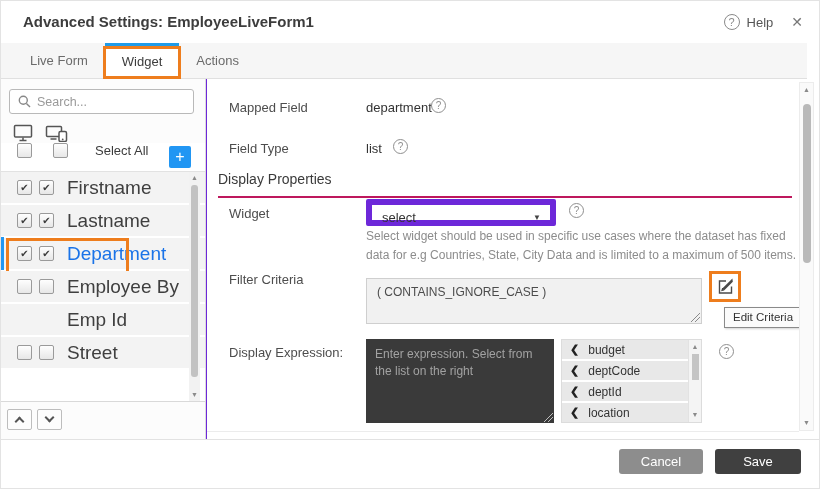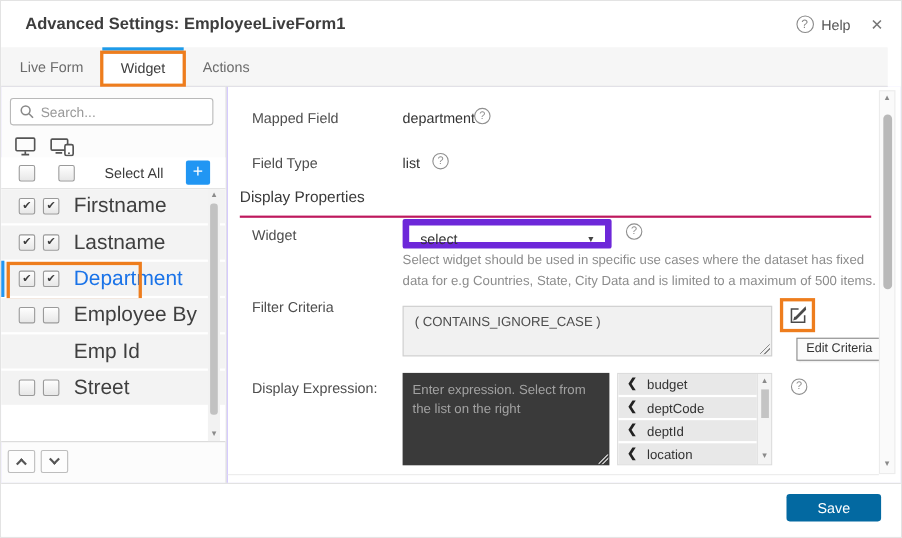--- a/index.html
+++ b/index.html
@@ -9,33 +9,33 @@
 
   
   .hdr{position:absolute;top:0;left:0;right:0;height:42px;background:#fff}
   .title{position:absolute;left:22px;top:12px;font-size:15px;font-weight:700;color:#3d3d3d}
   .hdr-right{position:absolute;right:16px;top:13px;display:flex;align-items:center}
   .help-circle{display:inline-block;width:16px;height:16px;border:1px solid #8a8a8a;border-radius:50%;font-size:11px;line-height:14px;text-align:center;color:#8a8a8a}
   .help-label{font-size:13px;color:#555;margin-left:7px}
   .close-x{font-size:14px;color:#777;margin-left:18px;cursor:pointer}
 
   
-  .tabbar{position:absolute;top:42px;left:0;right:12px;height:36px;background:#f6f6f6;border-bottom:1px solid #e0e0e0;display:flex;}
+  .tabbar{position:absolute;top:42px;left:0;right:12px;height:36px;background:#f6f6f6;border-bottom:1px solid #e0e0e0;display:flex;padding-left:12px}
   .tab{height:36px;line-height:36px;padding:0 17px;font-size:13px;color:#6b6b6b;cursor:pointer}
   .tab.active{position:relative;background:#fff;border-top:3px solid #1e9be9;line-height:31px;color:#3d3d3d;font-weight:400}
   .tab.active::after{content:"";position:absolute;top:0;left:-2px;right:-2px;bottom:0;border:3px solid #ee7d1d;pointer-events:none}
 
   
-  .bodyarea{position:absolute;top:78px;left:0;right:0;bottom:49px;background:#c4b5fd}
+  .bodyarea{position:absolute;top:78px;left:0;right:0;bottom:49px;background:#6d28d9}
   .sidebar{position:absolute;left:0;top:0;width:205px;height:100%;background:#fcfcfc;border-right:1px solid #dcdcdc}
   .searchbox{position:absolute;left:8px;top:10px;width:185px;height:25px;border:1px solid #b9b9b9;border-radius:3px;background:#fff;display:flex;align-items:center;padding:0 8px;gap:6px}
   .searchbox input{border:none;outline:none;flex:1;min-width:0;font-size:12.5px;color:#444;font-family:"Liberation Sans",sans-serif;background:transparent}
   .searchbox input::placeholder{color:#9a9a9a}
   .devices{position:absolute;left:12px;top:43px;height:22px;display:flex;gap:12px;align-items:center}
-  .selectall{position:absolute;left:0;top:64px;width:100%;height:28px;background:#fff;display:flex;align-items:center;padding-left:16px;gap:21px}
+  .selectall{position:absolute;left:0;top:64px;width:100%;height:28px;background:#fff;display:flex;padding-left:16px;gap:21px}
   .sa-label{margin-left:6px;font-size:13px;color:#3c3c3c}
   .plus-btn{position:absolute;right:14px;top:3px;width:22px;height:22px;background:#2196f3;color:#fff;border:none;border-radius:2px;font-size:16px;line-height:20px;text-align:center;cursor:pointer;padding:0}
 
   .field-list{position:absolute;left:0;top:92px;width:100%;height:231px;overflow:hidden;border-top:1px solid #e2e2e2;border-bottom:1px solid #d9d9d9;background:#fff}
   .frow{position:relative;height:31px;margin-bottom:2px;background:#f3f3f3;display:flex;align-items:center;padding-left:16px;gap:7px}
   .flabel{margin-left:6px;font-size:19px;color:#3f3f3f;white-space:nowrap;overflow:hidden;max-width:118px}
   .flabel.blue{color:#1a73e8}
   .frow.selected::before{content:"";position:absolute;left:0;top:-1px;bottom:-1px;width:3px;background:#2196f3}
   .frow.annotated::after{content:"";position:absolute;left:5px;top:0;width:117px;height:30px;border:3px solid #ee7d1d;pointer-events:none}
   .cb{flex:none;width:15px;height:15px;border:1px solid #9a9a9a;border-radius:2px;background:linear-gradient(#fefefe,#e7e7e7);font-size:10px;line-height:13px;text-align:center;color:#3c3c3c}
@@ -73,21 +73,21 @@
   .expr-sb{position:absolute;right:0;top:0;bottom:0;width:13px;background:#f4f4f4;border-left:1px solid #e2e2e2}
   .expr-sb .thumb{position:absolute;left:3px;top:14px;width:7px;height:26px;background:#c4c4c4}
   .main-sb{position:absolute;right:5px;top:3px;width:15px;height:349px;background:#fafafa;border:1px solid #ececec}
   .main-sb .thumb{position:absolute;left:3px;top:21px;width:8px;height:159px;background:#b9b9b9;border-radius:4px}
   .main-hr{position:absolute;left:0;right:20px;top:352px;border-top:1px solid #ececec}
 
   
   .footer{position:absolute;left:0;right:0;bottom:0;height:49px;background:#fff;border-top:1px solid #e2e2e2}
   .btn{position:absolute;top:9px;height:25px;border:none;border-radius:3px;color:#fff;font-size:13px;font-family:"Liberation Sans",sans-serif;cursor:pointer}
   .btn-cancel{left:618px;width:84px;background:#8d8d8d}
-  .btn-save{left:714px;width:86px;background:#0369a1}
+  .btn-save{left:714px;width:86px;background:#404040}
 </style>
 </head>
 <body>
 
 <div class="dialog">
 
   <div class="hdr">
     <div class="title">Advanced Settings: EmployeeLiveForm1</div>
     <div class="hdr-right">
       <span class="help-circle">?</span>
@@ -254,15 +254,16 @@
       <div class="main-hr"></div>
       <div class="main-sb">
         <span class="sb-arrow" style="top:2px">▲</span>
         <span class="thumb"></span>
         <span class="sb-arrow" style="bottom:2px">▼</span>
       </div>
     </div>
   </div>
 
   <div class="footer">
+    <button class="btn btn-cancel">Cancel</button>
     <button class="btn btn-save">Save</button>
   </div>
 </div>
 
 </body></html>

